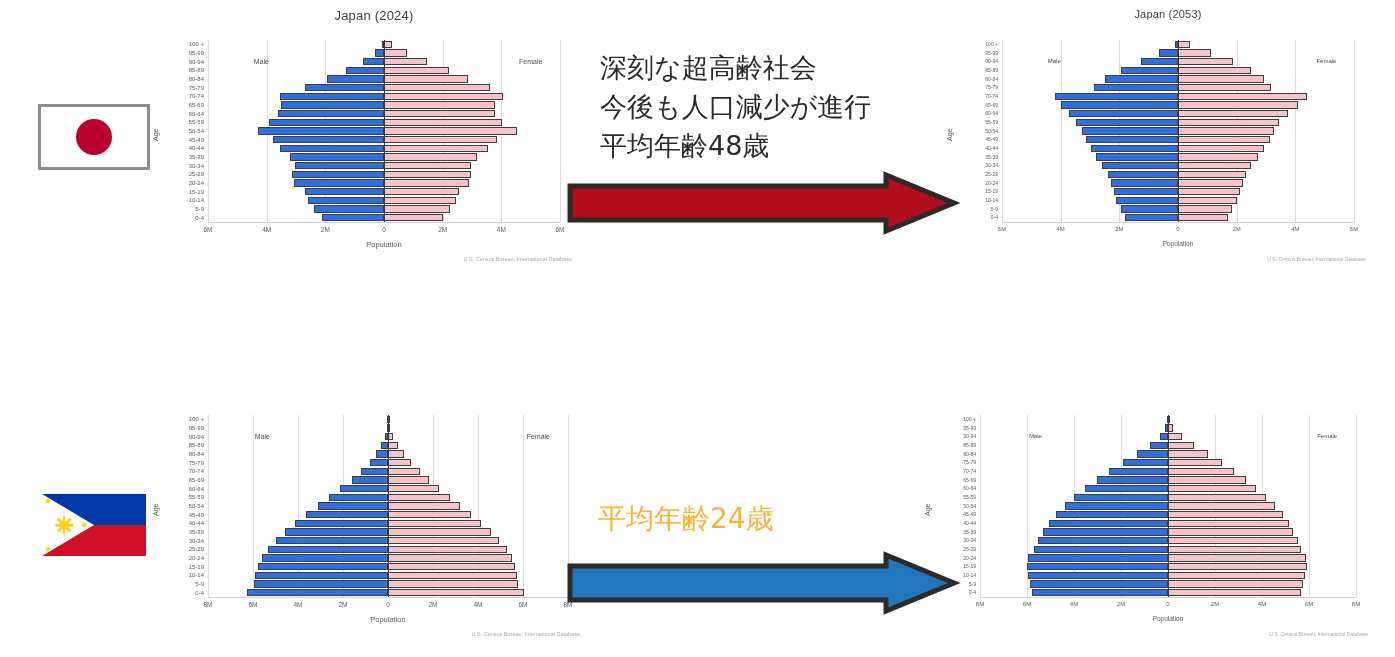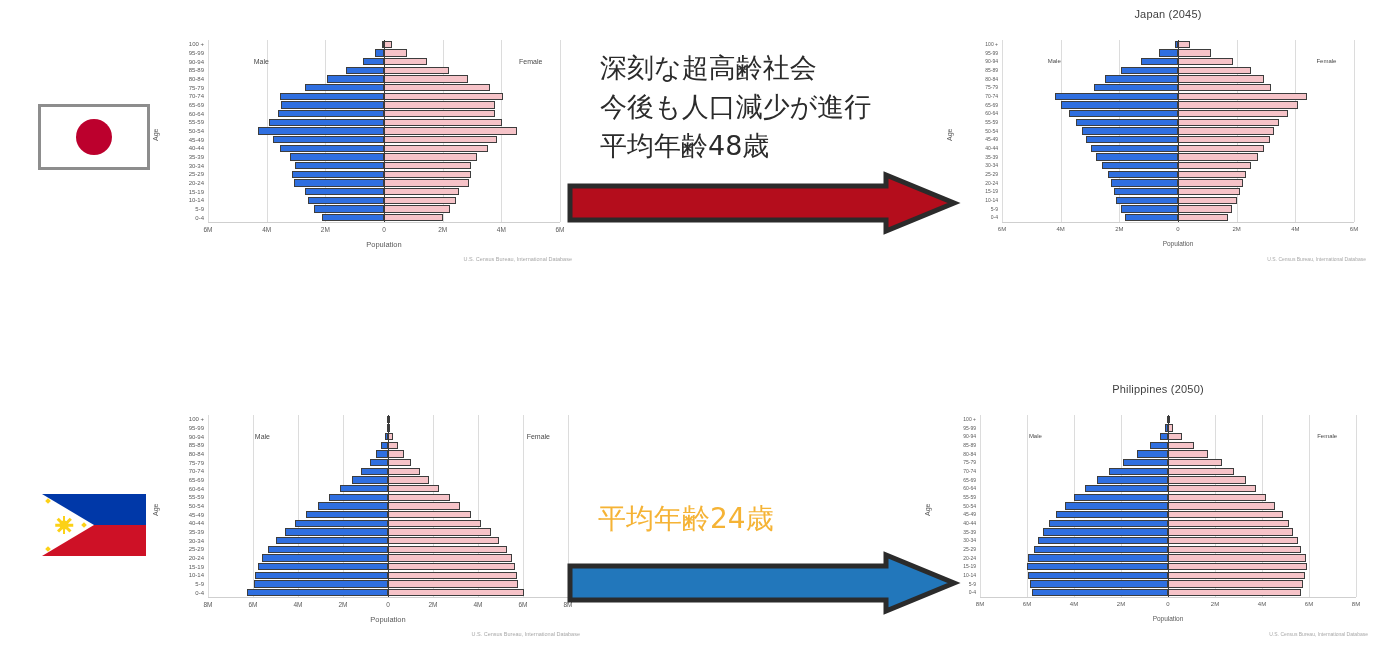--- a/index.html
+++ b/index.html
@@ -181,20 +181,21 @@
     <div class="ray" style="transform:rotate(135deg)"></div>
     <div class="core"></div>
   </div>
   <div class="ph-star" style="left:4px; top:5px;"></div>
   <div class="ph-star" style="left:4px; bottom:5px;"></div>
   <div class="ph-star" style="left:40px; top:50%; margin-top:-2px;"></div>
 </div>
 
 <div id="charts-root">
     <div class="chart" style="left: 168px; top: 8px; width: 412px; height: 272px;">
+      <div class="chart-title">Japan (2024)</div>
       <div class="plot" style="left: 40px; top: 32px; width: 352px; height: 182px;">
         <div class="gridline" style="left: 0px;"></div>
         <div class="gridline" style="left: 58.6667px;"></div>
         <div class="gridline" style="left: 117.333px;"></div>
         <div class="gridline center" style="left: 176px;"></div>
         <div class="gridline" style="left: 234.667px;"></div>
         <div class="gridline" style="left: 293.333px;"></div>
         <div class="gridline" style="left: 352px;"></div>
         <div class="rowbar male" style="left: 174.24px; top: 0.6px; width: 1.76px; height: 7.46667px;"></div>
         <div class="rowbar female" style="left: 176px; top: 0.6px; width: 7.62667px; height: 7.46667px;"></div>
@@ -271,21 +272,21 @@
         <div class="xtick" style="left: 117.333px;">2M</div>
         <div class="xtick" style="left: 176px;">0</div>
         <div class="xtick" style="left: 234.667px;">2M</div>
         <div class="xtick" style="left: 293.333px;">4M</div>
         <div class="xtick" style="left: 352px;">6M</div>
       </div>
       <div class="axis-x-title" style="left: 40px; width: 352px; top: 232px;">Population</div>
       <div class="source" style="right: 8px; top: 248px;">U.S. Census Bureau, International Database</div>
     </div>
     <div class="chart small" style="left: 962px; top: 8px; width: 412px; height: 272px;">
-      <div class="chart-title">Japan (2045)</div>
+      <div class="chart-title">Japan (2053)</div>
       <div class="plot" style="left: 40px; top: 32px; width: 352px; height: 182px;">
         <div class="gridline" style="left: 0px;"></div>
         <div class="gridline" style="left: 58.6667px;"></div>
         <div class="gridline" style="left: 117.333px;"></div>
         <div class="gridline center" style="left: 176px;"></div>
         <div class="gridline" style="left: 234.667px;"></div>
         <div class="gridline" style="left: 293.333px;"></div>
         <div class="gridline" style="left: 352px;"></div>
         <div class="rowbar male" style="left: 173.067px; top: 0.6px; width: 2.93333px; height: 7.46667px;"></div>
         <div class="rowbar female" style="left: 176px; top: 0.6px; width: 11.7333px; height: 7.46667px;"></div>
@@ -456,21 +457,20 @@
         <div class="xtick" style="left: 180px;">0</div>
         <div class="xtick" style="left: 225px;">2M</div>
         <div class="xtick" style="left: 270px;">4M</div>
         <div class="xtick" style="left: 315px;">6M</div>
         <div class="xtick" style="left: 360px;">8M</div>
       </div>
       <div class="axis-x-title" style="left: 40px; width: 360px; top: 232px;">Population</div>
       <div class="source" style="right: 8px; top: 248px;">U.S. Census Bureau, International Database</div>
     </div>
     <div class="chart small" style="left: 940px; top: 383px; width: 436px; height: 272px;">
-      <div class="chart-title">Philippines (2050)</div>
       <div class="plot" style="left: 40px; top: 32px; width: 376px; height: 182px;">
         <div class="gridline" style="left: 0px;"></div>
         <div class="gridline" style="left: 47px;"></div>
         <div class="gridline" style="left: 94px;"></div>
         <div class="gridline" style="left: 141px;"></div>
         <div class="gridline center" style="left: 188px;"></div>
         <div class="gridline" style="left: 235px;"></div>
         <div class="gridline" style="left: 282px;"></div>
         <div class="gridline" style="left: 329px;"></div>
         <div class="gridline" style="left: 376px;"></div>

